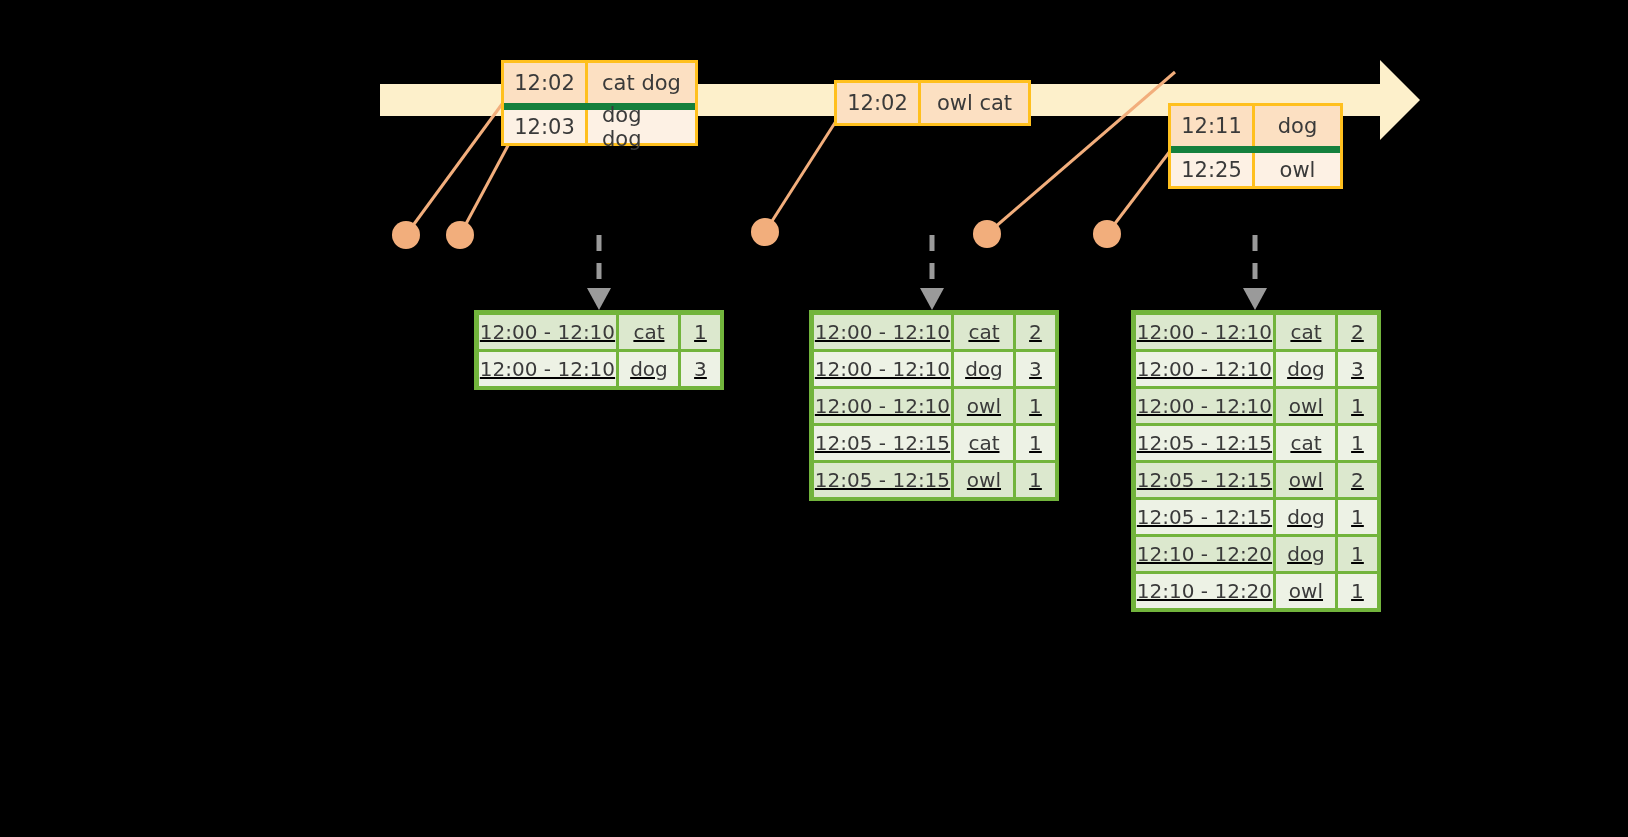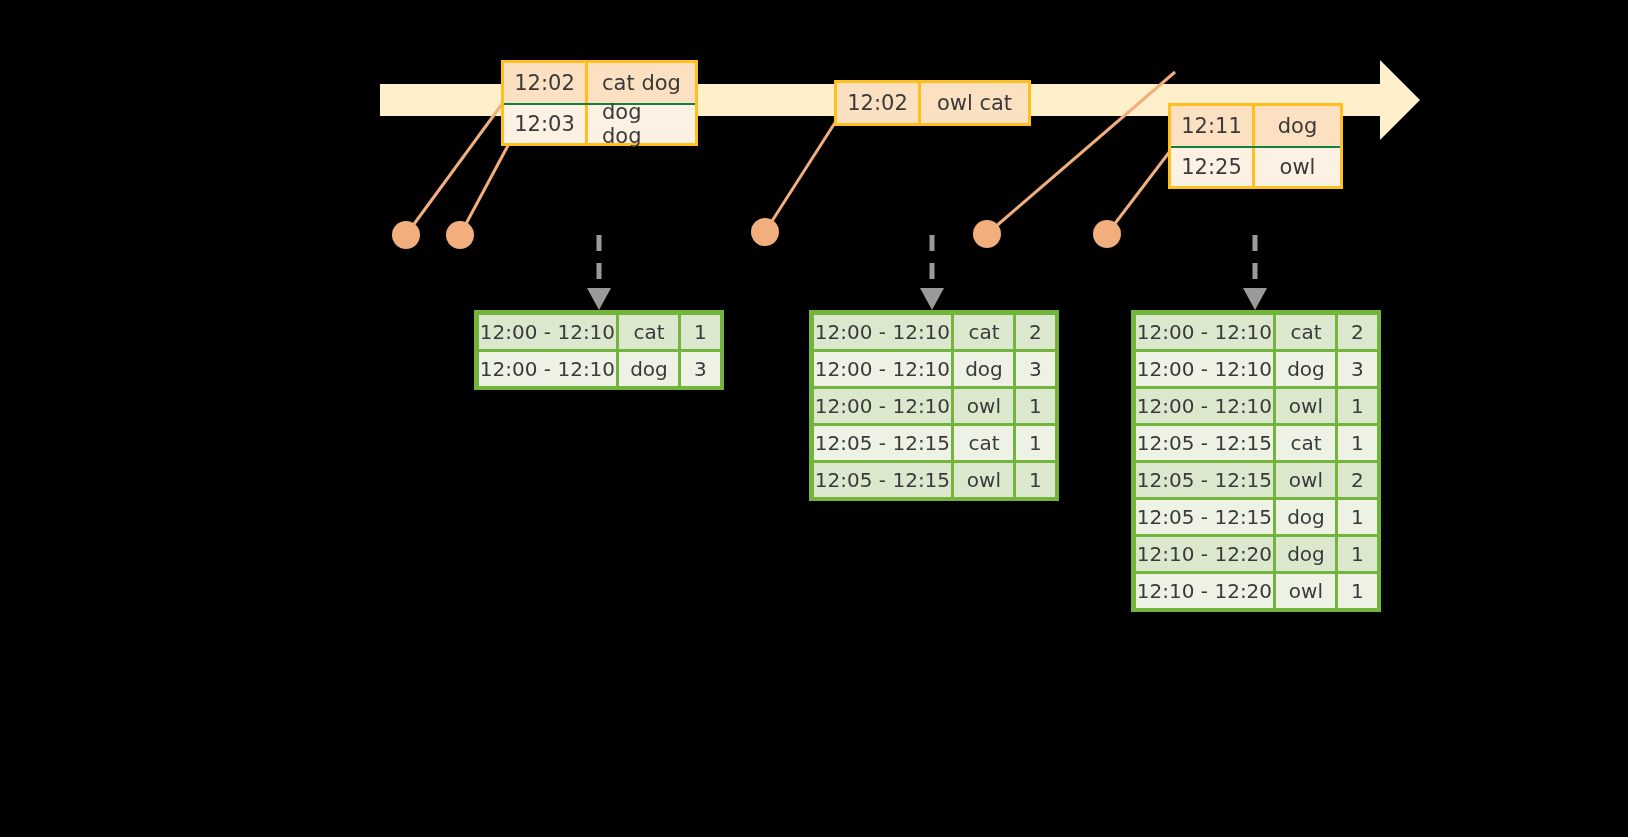--- a/index.html
+++ b/index.html
@@ -4,31 +4,31 @@
 <style>
   html,body{margin:0;padding:0;background:#000;}
   body{width:1628px;height:837px;position:relative;overflow:hidden;
        font-family:"DejaVu Sans","Liberation Sans",sans-serif;}
   #stage{position:absolute;left:0;top:0;width:1596px;height:837px;}
   svg.layer{position:absolute;left:0;top:0;width:1628px;height:837px;pointer-events:none;}
 
   
   .evt-group{position:absolute;border:3px solid #FFC01E;box-sizing:border-box;}
   .evt-row{display:flex;height:40px;box-sizing:border-box;}
-  .evt-row + .evt-row{border-top:2px solid #15803d;justify-content:space-between;}
+  .evt-row + .evt-row{border-top:7px solid #15803d;justify-content:space-between;}
   .evt-row.shade-a{background:#FCE0C2;}
   .evt-row.shade-b{background:#FDF1E4;}
   .evt-time{width:84px;display:flex;align-items:center;justify-content:center;
             border-right:3px solid #FFC01E;box-sizing:border-box;
             font-size:21px;color:#3a3a3a;}
   .evt-val{flex:1;display:flex;align-items:center;justify-content:center;
            font-size:21px;color:#3a3a3a;padding:0 14px;box-sizing:border-box;}
 
   
-  .gtable{position:absolute;border:3px solid #72B43C;box-sizing:border-box;background:#72B43C;}
+  .gtable{position:absolute;border:3px solid #72B43C;box-sizing:border-box;background:#72B43C;text-decoration:underline;}
   .grow{display:flex;height:37px;box-sizing:border-box;}
   .grow.g-a .gcell{background:#DCE8CE;}
   .grow.g-b .gcell{background:#EDF2E5;}
   .gcell{display:flex;align-items:center;justify-content:center;
          font-size:20px;color:#3a3a3a;box-sizing:border-box;
          margin:1.5px;}
   .gcell.c-win{width:auto;}
   .gcell.c-key{}
   .gcell.c-cnt{}
 </style>

